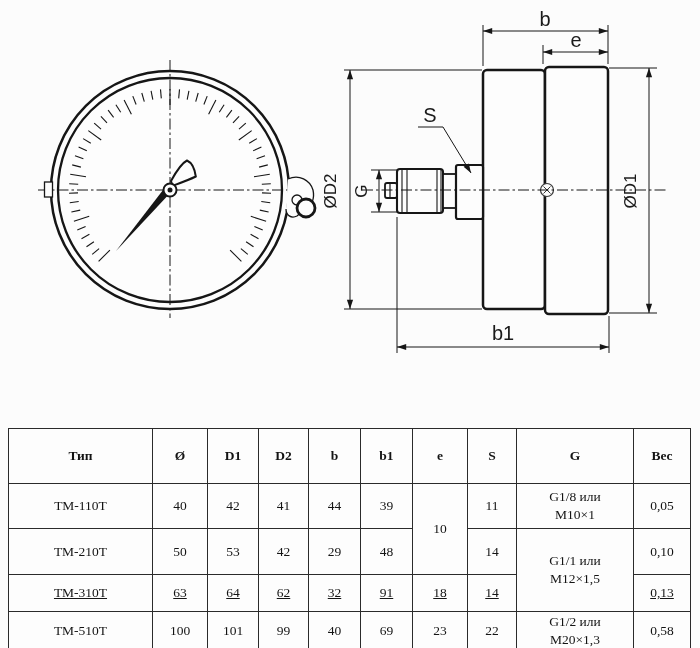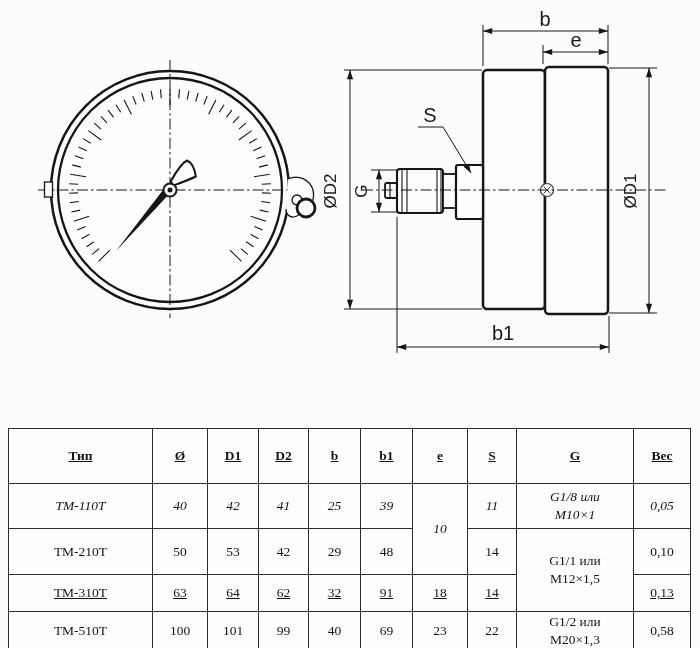--- a/index.html
+++ b/index.html
@@ -16,22 +16,22 @@
     position:absolute;left:8px;top:428px;width:682px;
     border-collapse:collapse;table-layout:fixed;
     font-family:"Liberation Serif",serif;font-size:13.5px;color:#141414;
     background:#fdfdfd;
   }
   table.spec th,table.spec td{
     border:1.2px solid #2b2b2b;text-align:center;vertical-align:middle;
     padding:0 2px;overflow:hidden;
   }
   table.spec th{font-weight:bold;font-size:13.5px;}
-  tr.hrow{height:55px;text-decoration:underline;}
-  tr.r1{height:45px;font-style:italic;}
+  tr.hrow{height:55px;}
+  tr.r1{height:45px;}
   tr.r2{height:46px;}
   tr.r3{height:37px;text-decoration:underline;}
   tr.r4{height:38px;margin-left:16px;}
   td.gcell span{display:block;line-height:1.3;}
 </style>
 </head>
 <body>
 
 <svg class="drawing" width="700" height="426" viewBox="0 0 700 426">
   <defs>
@@ -206,21 +206,21 @@
       <th>G</th>
       <th>Вес</th>
     </tr>
   </thead>
   <tbody>
     <tr class="r1">
       <td>ТМ-110Т</td>
       <td>40</td>
       <td>42</td>
       <td>41</td>
-      <td>25</td>
+      <td>44</td>
       <td>39</td>
       <td rowspan="2">10</td>
       <td>11</td>
       <td class="gcell">
         <span>G1/8 или</span>
         <span>М10×1</span>
       </td>
       <td>0,05</td>
     </tr>
     <tr class="r2">

